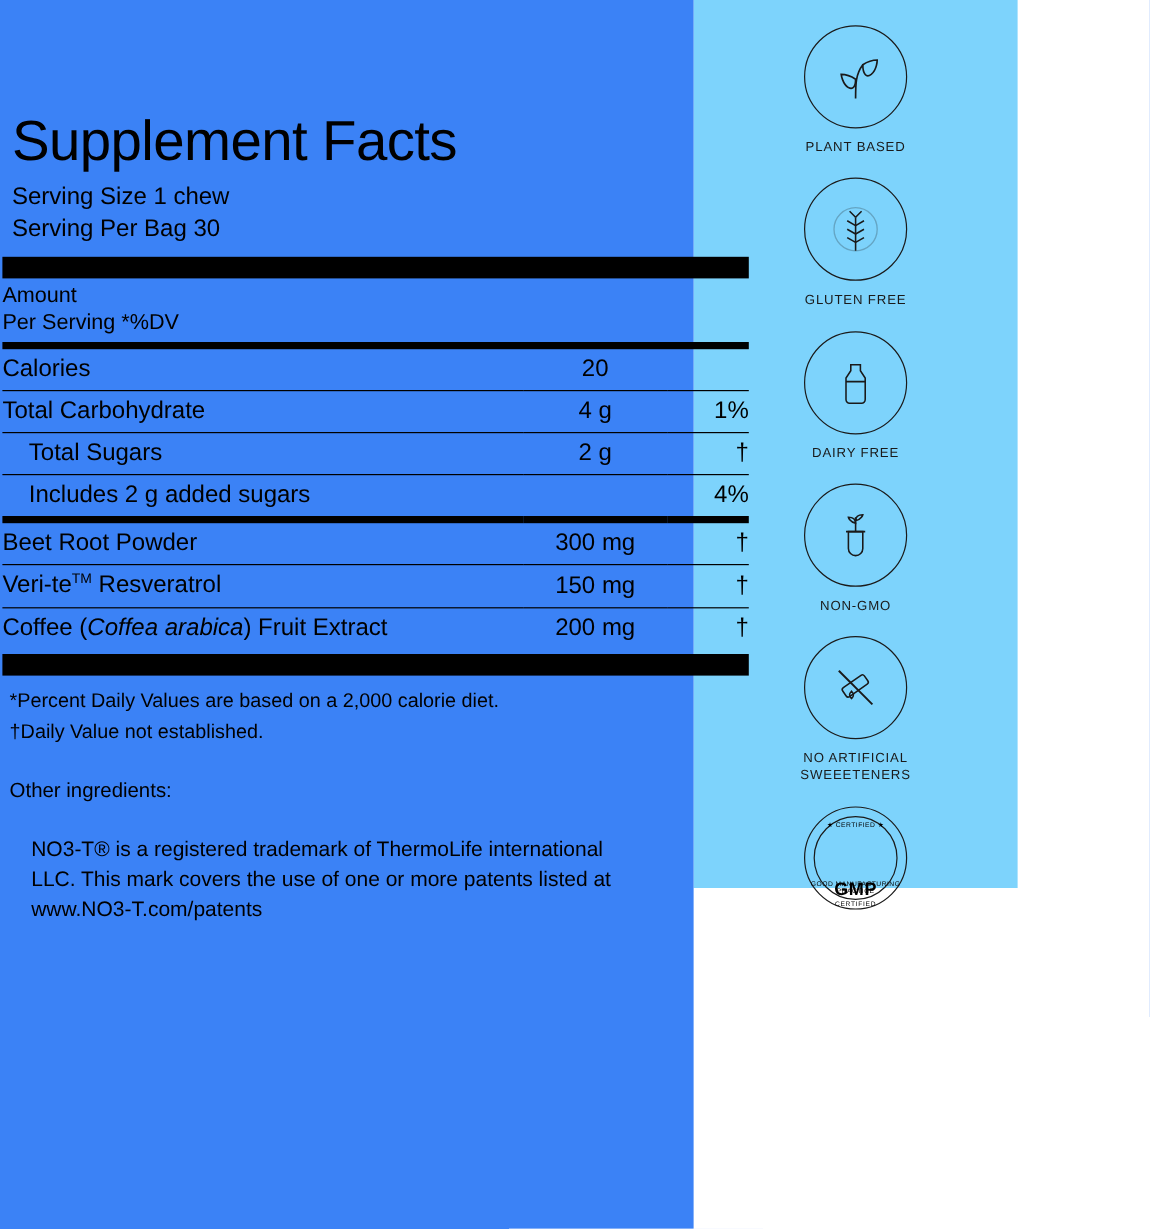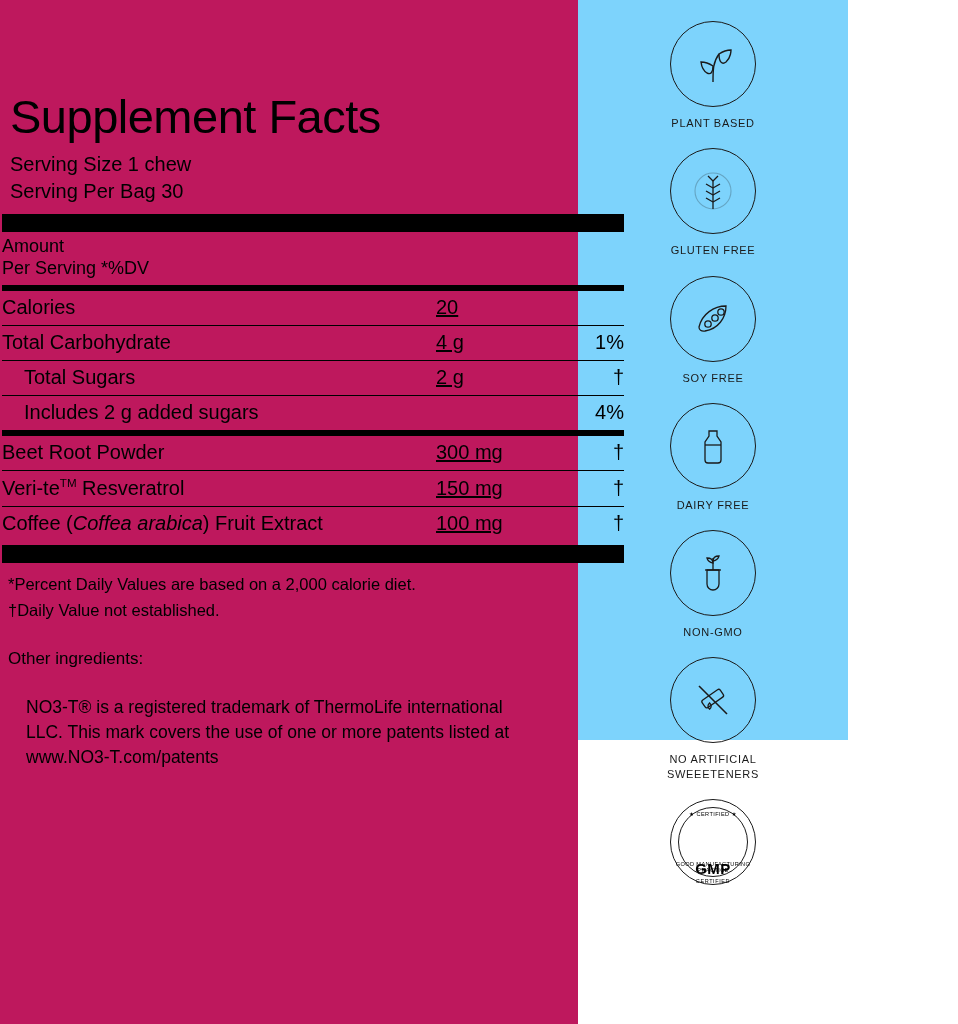--- a/index.html
+++ b/index.html
@@ -13,21 +13,21 @@
   }
   .page {
     position: relative;
     width: 958px; height: 1024px;
     display: flex;
   }
   
   .facts {
     width: 578px;
     height: 1024px;
-    background: #be185d;
+    background: #3b82f6;
     padding: 92px 16px 0 0;
     position: relative;
   }
   .facts-inner { width: 624px; margin-left: 0; padding-left: 2px; }
 
   .title {
     font-size: 47px;
     line-height: 1.05;
     font-weight: 400;
     letter-spacing: -0.5px;
@@ -70,21 +70,21 @@
   }
   table.nutri td {
     border-bottom: 1.5px solid #000;
     padding: 5px 0 6px 0;
     vertical-align: bottom;
     font-weight: 400;
   }
   table.nutri tr:last-child td { border-bottom: none; }
   td.name { text-align: left; padding-left: 8px; }
   td.name.indent { padding-left: 22px; }
-  td.val { text-align: left; width: 120px; padding-right: 8px; white-space: nowrap; text-decoration: underline; }
+  td.val { text-align: center; width: 120px; padding-right: 8px; white-space: nowrap; }
   td.dv  { text-align: right; width: 68px; padding-right: 4px; white-space: nowrap; }
 
   .sep-thick td { border-bottom: 6px solid #000 !important; }
 
   .footnotes {
     font-size: 16.5px;
     line-height: 1.45;
     margin-top: 10px;
     padding-left: 6px;
   }
@@ -234,21 +234,21 @@
           <td class="val">300 mg</td>
           <td class="dv">†</td>
         </tr>
         <tr>
           <td class="name">Veri-te<sup class="tiny">TM</sup> Resveratrol</td>
           <td class="val">150 mg</td>
           <td class="dv">†</td>
         </tr>
         <tr>
           <td class="name">Coffee (<i>Coffea arabica</i>) Fruit Extract</td>
-          <td class="val">100 mg</td>
+          <td class="val">200 mg</td>
           <td class="dv">†</td>
         </tr>
       </tbody>
         </table>
 
       <div class="bar-bottom"></div>
 
       <div class="footnotes">*Percent Daily Values are based on a 2,000 calorie diet.</div>
       <div class="footnotes" style="margin-top:2px">†Daily Value not established.</div>
 
@@ -285,33 +285,20 @@
             <path d="M24 21 l-7 -4 M24 21 l7 -4"></path>
             <path d="M24 28 l-7 -4 M24 28 l7 -4"></path>
             <path d="M24 35 l-7 -4 M24 35 l7 -4"></path>
             <circle cx="24" cy="24" r="18" stroke-width="1.1" opacity="0.25"></circle>
           </svg>
         </span>
       </div>
       <div class="cap">GLUTEN FREE</div>
     </div>
 
-    <div class="badge">
-      <div class="circle">
-        <span>
-          <svg width="50" height="50" viewBox="0 0 50 50" fill="none" stroke="#1a1a1a" stroke-width="1.3">
-            <path d="M11 33 C14 20 26 12 38 12 C38 24 30 35 17 37 C13 37.5 11 36 11 33Z"></path>
-            <circle cx="20" cy="30" r="3.2"></circle>
-            <circle cx="27" cy="24" r="3.2"></circle>
-            <circle cx="33" cy="18" r="3.2"></circle>
-          </svg>
-        </span>
-      </div>
-      <div class="cap">SOY FREE</div>
-    </div>
 
     <div class="badge">
       <div class="circle">
         <span>
           <svg width="46" height="46" viewBox="0 0 46 46" fill="none" stroke="#1a1a1a" stroke-width="1.3">
             <path d="M19 8 h8 v5 l4 6 v18 a3 3 0 0 1 -3 3 h-10 a3 3 0 0 1 -3 -3 v-18 l4 -6 z"></path>
             <path d="M15 22 h16"></path>
           </svg>
         </span>
       </div>

